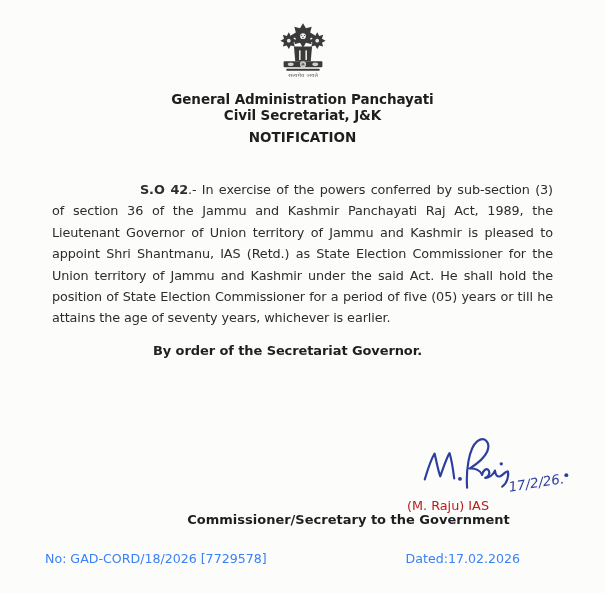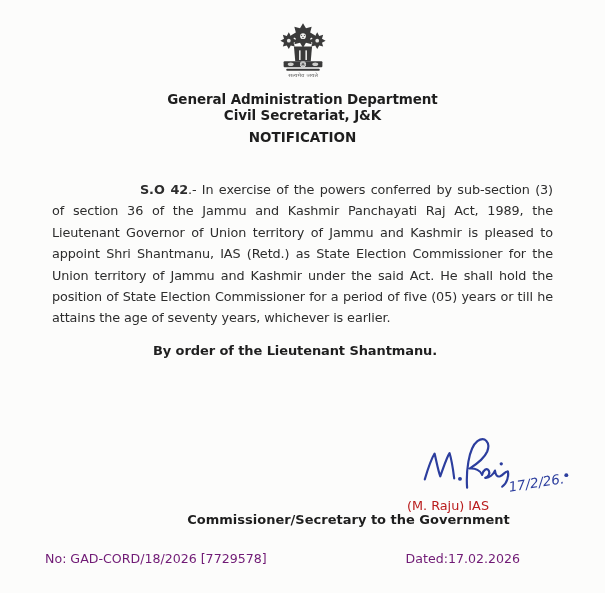--- a/index.html
+++ b/index.html
@@ -38,21 +38,21 @@
   .sign-cluster { position:absolute; top:436px; right:20px; width:178px;
                   text-align:center; }
   .sign-name { margin-top:-6px; font-size:12.8px; color:#b91c1c; text-align:left;
                padding-right:38px; }
   .designation-line { position:absolute; top:512px; left:0; right:0;
                       text-align:center; font-weight:bold; font-size:13px;
                       color:#1e1e1e; transform:translateX(46px); }
   
   .doc-footer { position:absolute; top:551px; left:45px; right:85px;
                 display:flex; justify-content:space-between;
-                font-size:12.6px; color:#701a75; }
+                font-size:12.6px; color:#3b82f6; }
   
   .motto-txt { opacity:.85; filter:blur(.3px); }
 </style>
 </head>
 <body>
 
 <div class="sheet">
 
   <div class="emblem-block">
     <svg width="78" height="62" viewBox="0 0 120 96" aria-hidden="true">
@@ -89,29 +89,29 @@
       </g>
 
       <ellipse cx="41" cy="68.5" rx="4.6" ry="2.7" fill="#cfcfcc"></ellipse>
       <ellipse cx="79" cy="68.5" rx="4.6" ry="2.7" fill="#cfcfcc"></ellipse>
 
       <text class="motto-txt" x="60" y="89" text-anchor="middle" font-size="7.5" textLength="46" lengthAdjust="spacingAndGlyphs" fill="#4a4a4a">सत्यमेव जयते</text>
     </svg>
   </div>
 
   <div class="gov-header">
-    <div>General Administration Department</div>
+    <div>General Administration Panchayati</div>
     <div>Civil Secretariat, J&amp;K</div>
   </div>
 
   <div class="notif-title">NOTIFICATION</div>
 
   <div class="doc-body">
     <p><span class="lead">S.O 42</span><span>.- In exercise of the powers conferred by sub-section (3) of section 36 of the Jammu and Kashmir Panchayati Raj Act, 1989, the Lieutenant Governor of Union territory of Jammu and Kashmir is pleased to appoint Shri Shantmanu, IAS (Retd.) as State Election Commissioner for the Union territory of Jammu and Kashmir under the said Act. He shall hold the position of State Election Commissioner for a period of five (05) years or till he attains the age of seventy years, whichever is earlier.</span></p>
-    <div class="order-line">By order of the Lieutenant Shantmanu.</div>
+    <div class="order-line">By order of the Secretariat Governor.</div>
   </div>
 
   <div class="sign-cluster">
     <svg width="158" height="64" viewBox="0 0 150 62" aria-hidden="true">
       <g fill="none" stroke-linecap="round" stroke-linejoin="round" stroke-width="2.1" stroke="#2c3e9e">
 
         <path d="M6 42 C9 32 13 21 15.5 17 C17 23 19 34 21 39 C24 31 27 21 30 16.5 C32 23 33.5 33 34.5 41"></path>
 
         <path d="M40 41.5 l.2 0" stroke-width="3.6"></path>
 

